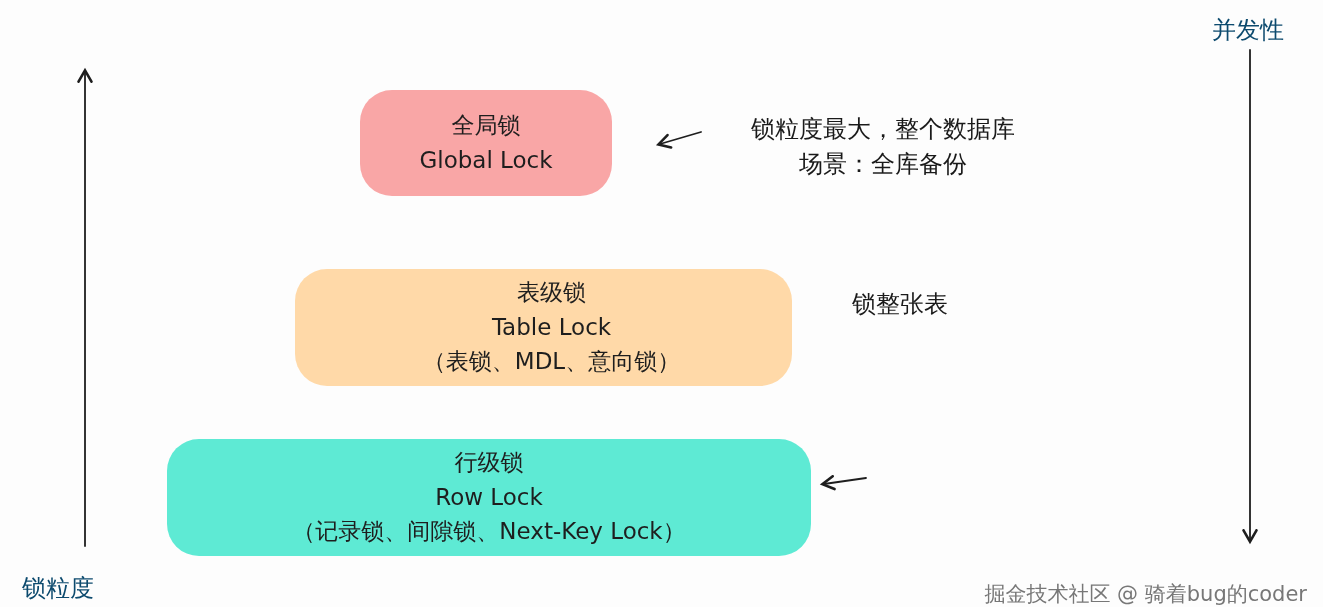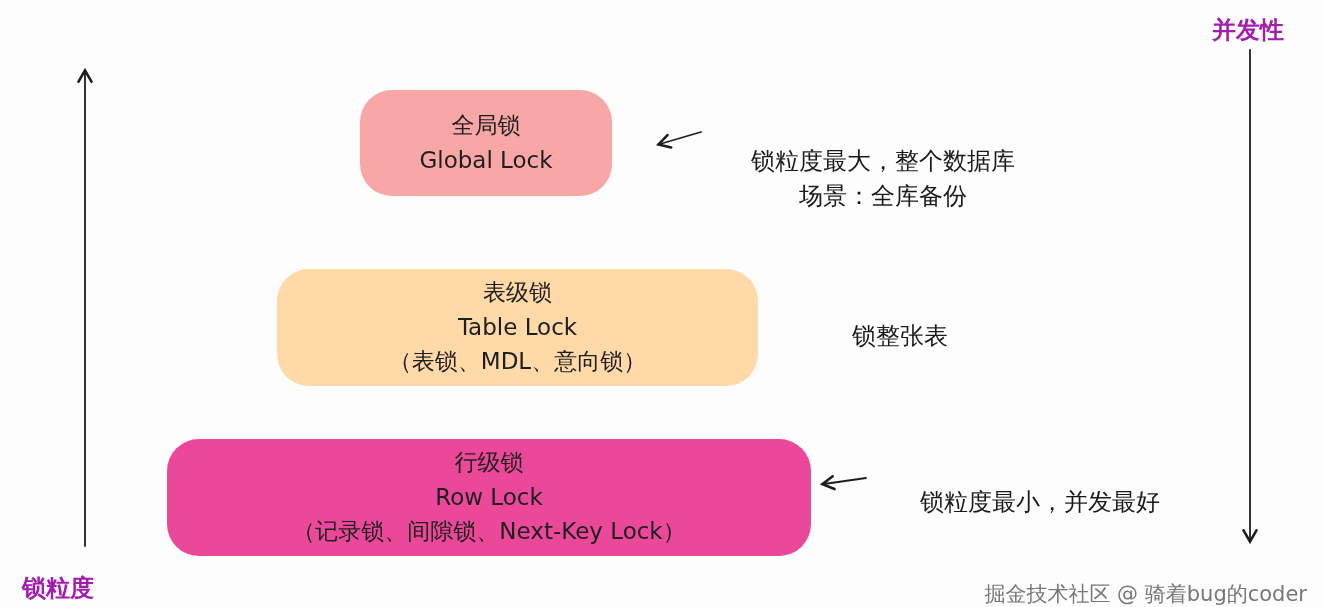--- a/index.html
+++ b/index.html
@@ -17,22 +17,22 @@
   }
   .overlay {
     position: absolute;
     left: 0; top: 0;
     width: 1323px; height: 607px;
     pointer-events: none;
   }
   .axis-label {
     position: absolute;
     font-size: 24px;
-    font-weight: 700;
-    color: #a21caf;
+    font-weight: 400;
+    color: #0c4a6e;
     white-space: nowrap;
   }
   .axis-label.left  { left: 22px;  top: 572px; }
   .axis-label.right { left: 1212px; top: 14px; }
 
   .box {
     position: absolute;
     border-radius: 32px;
     display: flex;
     flex-direction: column;
@@ -42,33 +42,32 @@
     color: #1e1e1e;
   }
   .box-line {
     font-size: 23px;
     font-weight: 500;
     line-height: 1.2;
     white-space: nowrap;
     text-align: center;
   }
   .box-global { left: 360px; top: 90px;  width: 252px; height: 106px; }
-  .box-table  { left: 277px; top: 269px; width: 481px; height: 117px; }
+  .box-table  { left: 295px; top: 269px; width: 481px; height: 117px; padding-left: 16px; }
   .box-row    { left: 167px; top: 439px; width: 644px; height: 117px; }
 
   .annotation {
     position: absolute;
     width: 400px;
     text-align: center;
     font-size: 24px;
     font-weight: 500;
     line-height: 35px;
     color: #1a1a1a;
     white-space: nowrap;
-    margin-top: 32px;
   }
   .ann-global { left: 683px; top: 112px; }
   .ann-table  { left: 700px; top: 287px; }
   .ann-row    { left: 840px; top: 453px; }
 
   .watermark {
     position: absolute;
     right: 16px;
     top: 558px;
     font-size: 21px;
@@ -105,34 +104,33 @@
     <div class="box-line">全局锁</div>
     <div class="box-line">Global Lock</div>
   </div>
 
   <div class="box box-table" style="background-color: rgb(255, 217, 168);">
     <div class="box-line">表级锁</div>
     <div class="box-line">Table Lock</div>
     <div class="box-line">（表锁、MDL、意向锁）</div>
   </div>
 
-  <div class="box box-row" style="background-color: #ec4899;">
+  <div class="box box-row" style="background-color: #5eead4;">
     <div class="box-line">行级锁</div>
     <div class="box-line">Row Lock</div>
     <div class="box-line">（记录锁、间隙锁、Next-Key Lock）</div>
   </div>
 
   <div class="annotation ann-global">
     <div>锁粒度最大，整个数据库</div>
     <div>场景：全库备份</div>
   </div>
 
   <div class="annotation ann-table">
     <div>锁整张表</div>
   </div>
 
   <div class="annotation ann-row">
-    <div>锁粒度最小，并发最好</div>
   </div>
 
   <div class="watermark">掘金技术社区 @ 骑着bug的coder</div>
 
 </div>
 
 </body></html>

